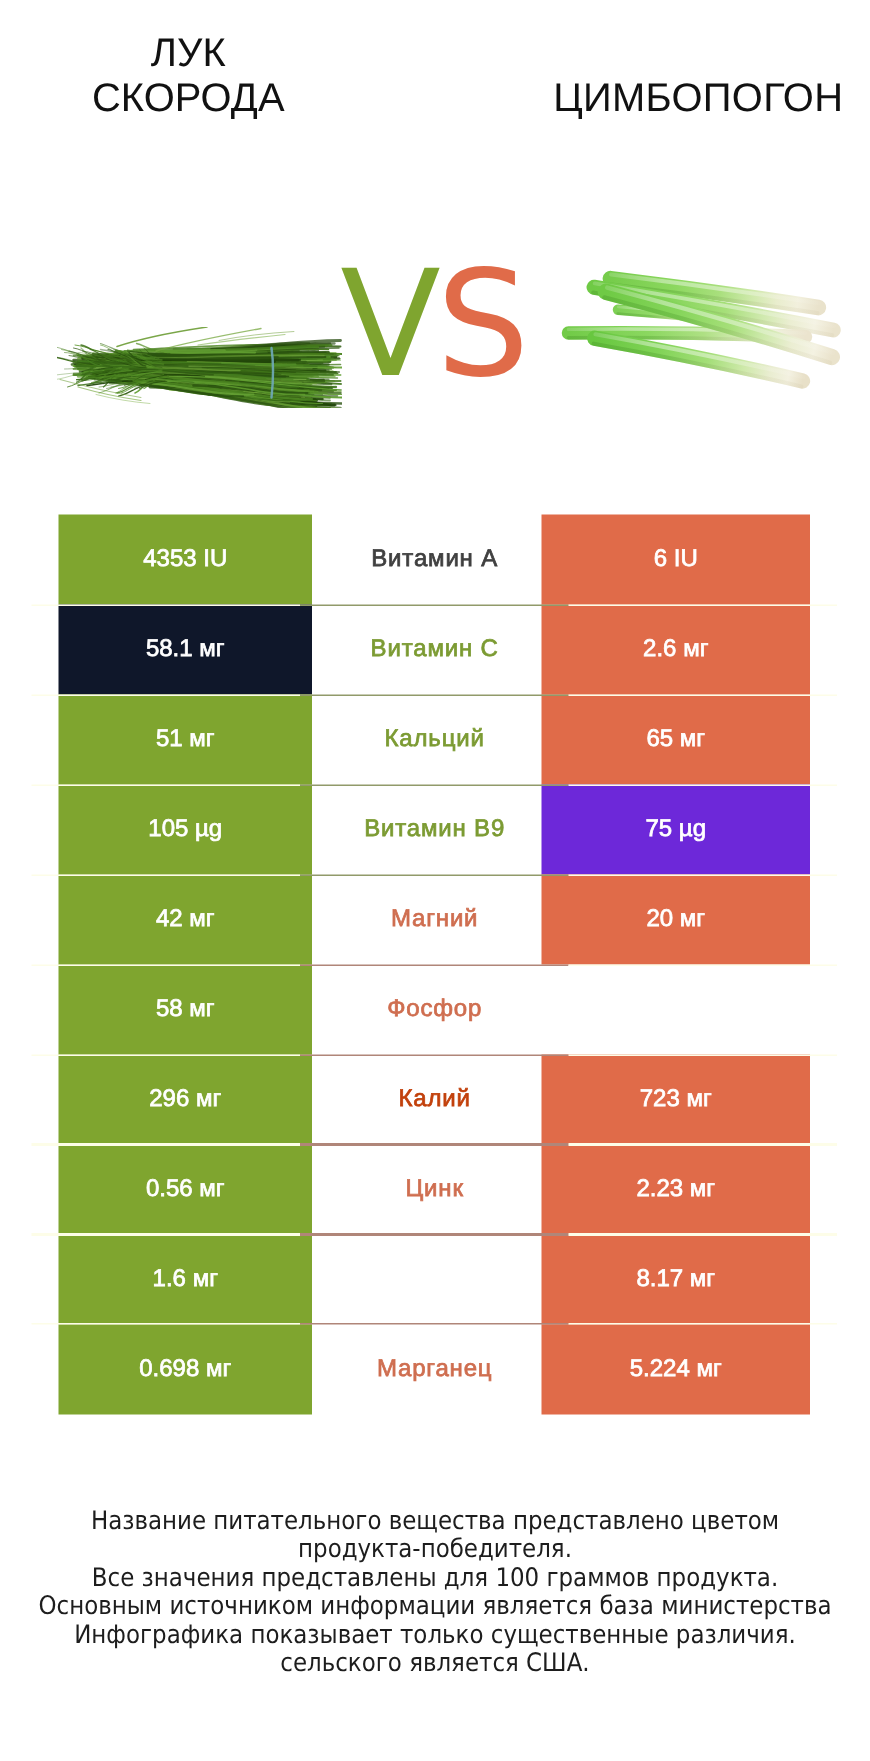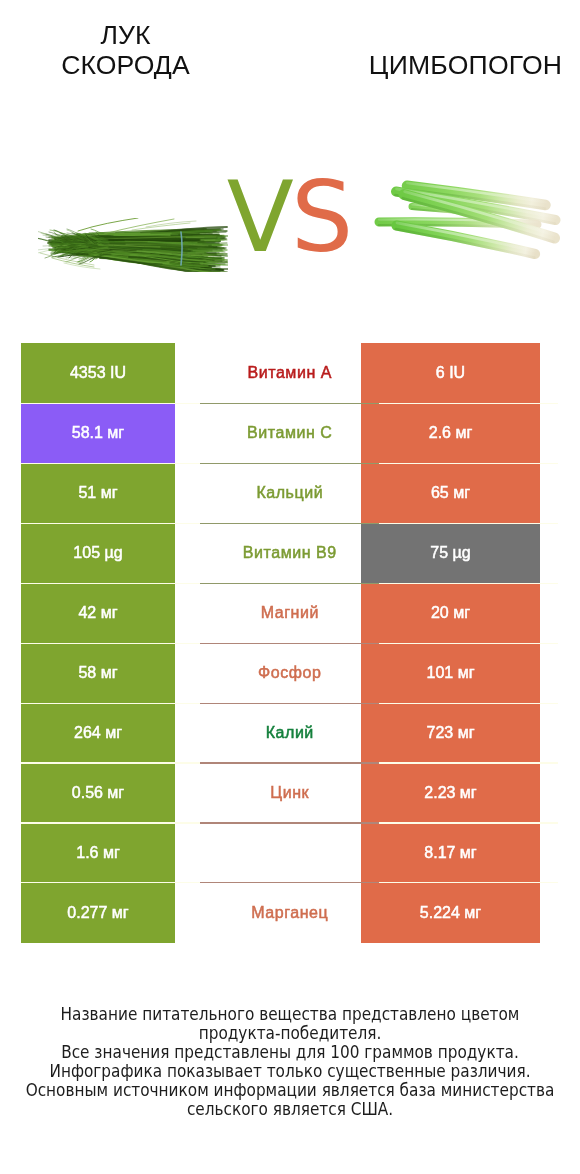--- a/index.html
+++ b/index.html
@@ -16,21 +16,21 @@
       font-family:"DejaVu Sans",sans-serif;font-size:98px;line-height:98px;font-weight:400;letter-spacing:-3px;text-indent:-3px;}
   .vs .v{color:#7FA52F;}
   .vs .s{color:#E06B49;}
   .veg-left{position:absolute;left:38px;top:218px;width:190px;height:54px;}
   .veg-right{position:absolute;left:370px;top:163px;width:200px;height:112px;}
 
   .table{position:absolute;left:21px;top:343.4px;width:537px;height:599.5px;}
   .row{position:absolute;left:0;width:537px;height:59.95px;}
   .cell{position:absolute;top:0;height:100%;display:flex;align-items:center;justify-content:center;
         font-size:16px;font-weight:400;-webkit-text-stroke:0.5px;letter-spacing:0px;}
-  .c-left{left:0;width:154px;color:#ffffff;}
+  .c-left{left:18px;width:169px;color:#ffffff;}
   .c-mid{left:179px;width:179px;letter-spacing:0.55px;text-indent:0.55px;}
   .c-right{left:340px;width:179px;color:#ffffff;}
   .sep{position:absolute;left:0;width:537px;height:1.1px;}
   .sep i{position:absolute;top:0;height:1.1px;display:block;}
   .sep .sl{left:0;width:179px;background:#fdfde8;}
   .sep .sm{left:179px;width:179px;}
   .sep .sr{left:358px;width:179px;background:#fdfde8;}
 
   .footer{position:absolute;left:0;top:1005px;width:580px;text-align:center;
           font-family:"DejaVu Sans Condensed","DejaVu Sans",sans-serif;
@@ -834,64 +834,63 @@
         <path d="M32.9 35.3Q110.9 55.8 183.4 78.8" stroke="url(#lg4d)" stroke-width="2.9" stroke-linecap="round" fill="none"></path>
         <path d="M34.8 28.7Q112.8 49.2 185.3 72.2" stroke="url(#lg4h)" stroke-width="2.9" stroke-linecap="round" fill="none"></path>
         <path d="M26.5 62.5Q97.0 75.0 165.0 91.0" stroke="url(#lg5)" stroke-width="10.2" stroke-linecap="round" fill="none"></path>
         <path d="M25.8 66.1Q96.3 78.6 164.3 94.6" stroke="url(#lg5d)" stroke-width="2.7" stroke-linecap="round" fill="none"></path>
         <path d="M27.0 59.8Q97.5 72.3 165.5 88.3" stroke="url(#lg5h)" stroke-width="2.7" stroke-linecap="round" fill="none"></path>
       </svg></div>
 
   <div class="table" id="table">
       <div class="row" style="top: 0px;">
         <div class="cell c-left" style="background:#7FA52F">4353 IU</div>
-        <div class="cell c-mid" style="color:#b91c1c">Витамин A</div>
+        <div class="cell c-mid" style="color:#404040">Витамин A</div>
         <div class="cell c-right" style="background:#E06B49">6 IU</div>
       </div>
       <div class="row" style="top: 59.95px;">
-        <div class="cell c-left" style="background:#8b5cf6">58.1 мг</div>
+        <div class="cell c-left" style="background:#0f172a">58.1 мг</div>
         <div class="cell c-mid" style="color:#7C9B33">Витамин C</div>
         <div class="cell c-right" style="background:#E06B49">2.6 мг</div>
       </div>
       <div class="row" style="top: 119.9px;">
         <div class="cell c-left" style="background:#7FA52F">51 мг</div>
         <div class="cell c-mid" style="color:#7C9B33">Кальций</div>
         <div class="cell c-right" style="background:#E06B49">65 мг</div>
       </div>
       <div class="row" style="top: 179.85px;">
         <div class="cell c-left" style="background:#7FA52F">105 µg</div>
         <div class="cell c-mid" style="color:#7C9B33">Витамин B9</div>
-        <div class="cell c-right" style="background:#737373">75 µg</div>
+        <div class="cell c-right" style="background:#6d28d9">75 µg</div>
       </div>
       <div class="row" style="top: 239.8px;">
         <div class="cell c-left" style="background:#7FA52F">42 мг</div>
         <div class="cell c-mid" style="color:#CF6E50">Магний</div>
         <div class="cell c-right" style="background:#E06B49">20 мг</div>
       </div>
       <div class="row" style="top: 299.75px;">
         <div class="cell c-left" style="background:#7FA52F">58 мг</div>
         <div class="cell c-mid" style="color:#CF6E50">Фосфор</div>
-        <div class="cell c-right" style="background:#E06B49">101 мг</div>
       </div>
       <div class="row" style="top: 359.7px;">
-        <div class="cell c-left" style="background:#7FA52F">264 мг</div>
-        <div class="cell c-mid" style="color:#15803d">Калий</div>
+        <div class="cell c-left" style="background:#7FA52F">296 мг</div>
+        <div class="cell c-mid" style="color:#c2410c">Калий</div>
         <div class="cell c-right" style="background:#E06B49">723 мг</div>
       </div>
       <div class="row" style="top: 419.65px;">
         <div class="cell c-left" style="background:#7FA52F">0.56 мг</div>
         <div class="cell c-mid" style="color:#CF6E50">Цинк</div>
         <div class="cell c-right" style="background:#E06B49">2.23 мг</div>
       </div>
       <div class="row" style="top: 479.6px;">
         <div class="cell c-left" style="background:#7FA52F">1.6 мг</div>
         <div class="cell c-right" style="background:#E06B49">8.17 мг</div>
       </div>
       <div class="row" style="top: 539.55px;">
-        <div class="cell c-left" style="background:#7FA52F">0.277 мг</div>
+        <div class="cell c-left" style="background:#7FA52F">0.698 мг</div>
         <div class="cell c-mid" style="color:#CF6E50">Марганец</div>
         <div class="cell c-right" style="background:#E06B49">5.224 мг</div>
       </div>
       <div class="sep" style="top: 59.4px;">
         <i class="sl"></i>
         <i class="sm" style="background:#919a6a"></i>
         <i class="sr"></i>
       </div>
       <div class="sep" style="top: 119.35px;">
         <i class="sl"></i>
@@ -932,17 +931,17 @@
         <i class="sl"></i>
         <i class="sm" style="background:#b08679"></i>
         <i class="sr"></i>
       </div>
     </div>
 
   <div class="footer" id="footer">
       <div>Название питательного вещества представлено цветом</div>
       <div>продукта-победителя.</div>
       <div>Все значения представлены для 100 граммов продукта.</div>
+      <div>Основным источником информации является база министерства</div>
       <div>Инфографика показывает только существенные различия.</div>
-      <div>Основным источником информации является база министерства</div>
       <div>сельского является США.</div>
     </div>
 </div>
 
 </body></html>

